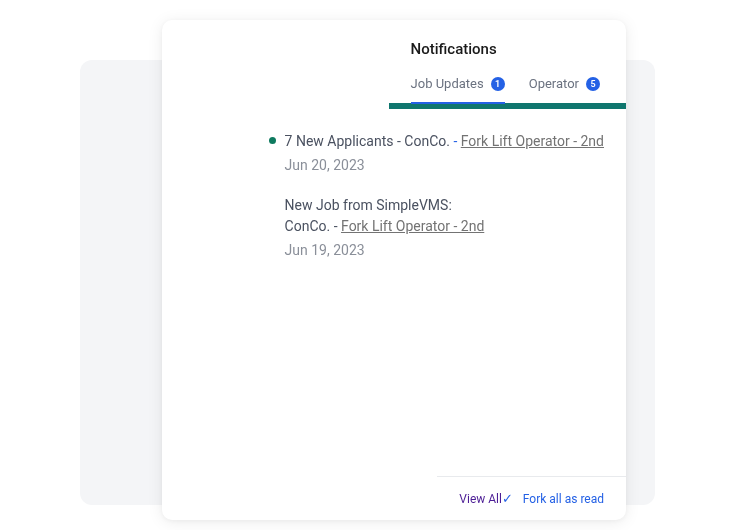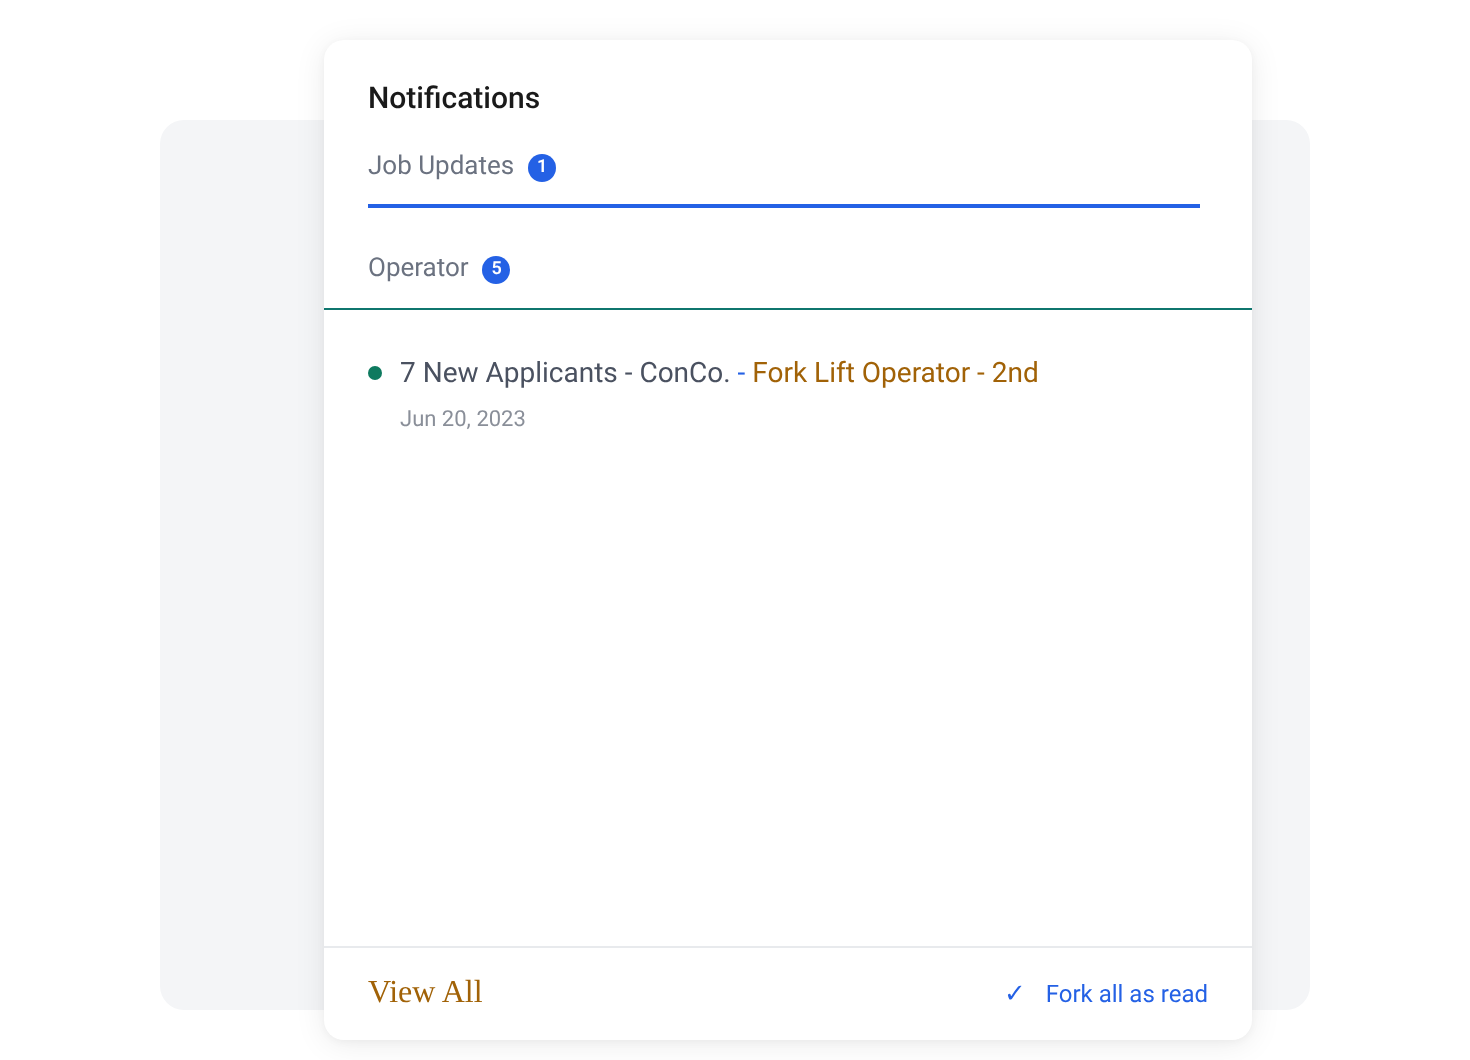--- a/index.html
+++ b/index.html
@@ -23,39 +23,39 @@
       position: absolute;
       left: 162px;
       top: 20px;
       width: 464px;
       height: 500px;
       background: #fff;
       border-radius: 10px;
       box-shadow: 0 2px 16px rgba(0,0,0,0.08), 0 1px 4px rgba(0,0,0,0.04);
       display: flex;
       flex-direction: column;
+      align-items: flex-end;
     }
     .header {
       padding: 20px 22px 0 22px;
     }
     .title {
       font-size: 15px;
       font-weight: 500;
       color: #1a1a1a;
       margin-bottom: 18px;
     }
     .tabs {
       display: flex;
       gap: 24px;
-      border-bottom: 1px solid #0f766e;
+      border-bottom: 6px solid #0f766e;
       margin-left: -22px;
       margin-right: -22px;
       padding-left: 22px;
       padding-right: 26px;
-      flex-direction: column;
     }
     .tab {
       display: flex;
       align-items: center;
       gap: 7px;
       padding-bottom: 12px;
       font-size: 13px;
       color: #6b7280;
       cursor: pointer;
       position: relative;
@@ -102,43 +102,43 @@
       height: 7px;
       border-radius: 50%;
       background: #0e7a5f;
     }
     .item-line {
       font-size: 14px;
       line-height: 1.45;
       color: #4a5160;
     }
     .link {
-      color: #a16207;
+      color: #737373;
       cursor: pointer;
+      text-decoration: underline;
     }
     .sep {
       color: #2461e5;
     }
     .date {
-      font-size: 11px;
+      font-size: 14px;
       color: #8a8f99;
       margin-top: 6px;
     }
     .footer {
       border-top: 1px solid #e8eaed;
       padding: 14px 22px;
       display: flex;
       justify-content: space-between;
       align-items: center;
     }
     .view-all {
-      font-size: 16px;
-      color: #a16207;
+      font-size: 12px;
+      color: #4c1d95;
       cursor: pointer;
-      font-family: Liberation Serif, serif;
     }
     .mark-read {
       font-size: 12px;
       color: #2461e5;
       cursor: pointer;
       display: flex;
       align-items: center;
       gap: 10px;
     }
     .check {
@@ -168,20 +168,29 @@
 
   <div class="content">
     <div class="item">
       <span class="dot"></span>
       <div class="item-line">
         <span>7 New Applicants - ConCo.</span><span class="sep"> - </span><span class="link"> Fork Lift Operator - 2nd</span>
       </div>
       <div class="date">Jun 20, 2023</div>
     </div>
 
+    <div class="item">
+      <div class="item-line">
+        <span>New Job from SimpleVMS:</span>
+      </div>
+      <div class="item-line">
+        <span>ConCo. - </span><span class="link"> Fork Lift Operator - 2nd</span>
+      </div>
+      <div class="date">Jun 19, 2023</div>
+    </div>
   </div>
 
   <div class="footer">
     <span class="view-all">View All</span>
     <span class="mark-read">
       <span class="check">✓</span>
       <span>Fork all as read</span>
     </span>
   </div>
 </div>

